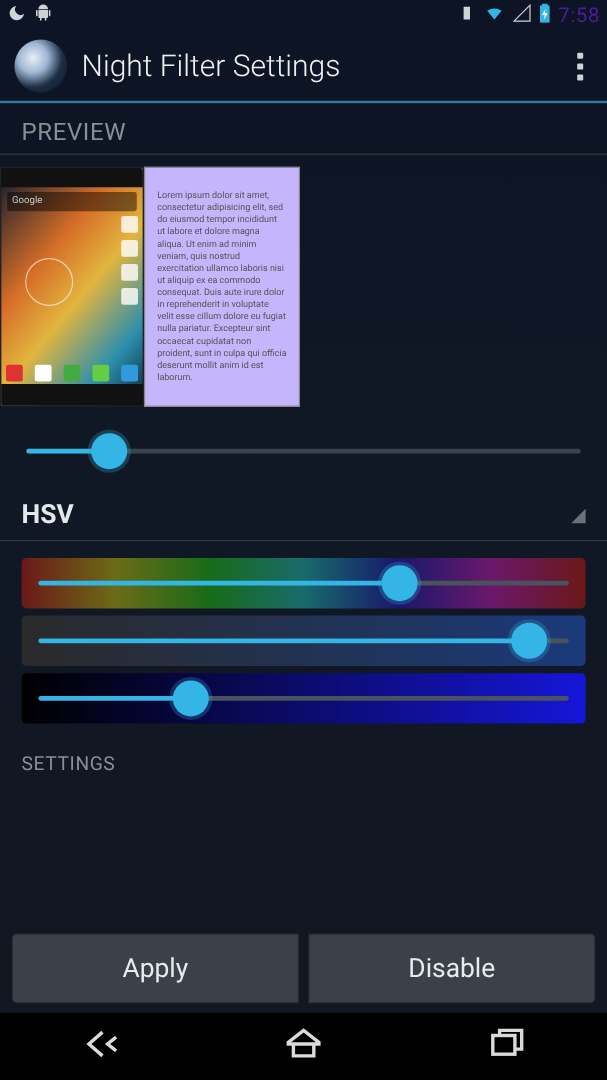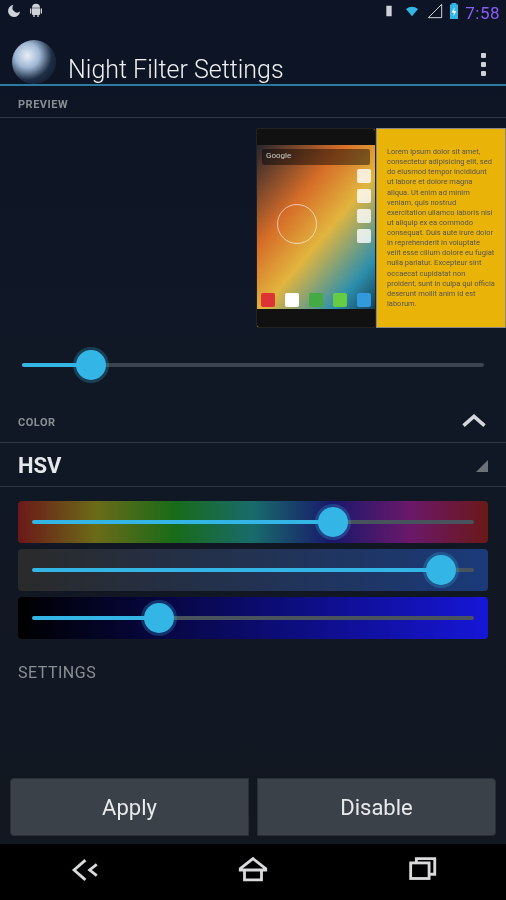--- a/index.html
+++ b/index.html
@@ -3,47 +3,47 @@
 <meta charset="utf-8">
 <style>
 * { margin:0; padding:0; box-sizing:border-box; font-family:Roboto,"Helvetica Neue",Arial,sans-serif; }
 html,body { width:506px; height:900px; overflow:hidden; }
 body { background:linear-gradient(to bottom,#0c1425 0%,#101826 40%,#121720 100%); color:#fff; position:relative; }
 
 
 .status-bar{height:26px;display:flex;align-items:center;padding:0 6px;font-size:16px;color:#cfd3d8}
 .status-left{display:flex;gap:6px;align-items:center}
 .status-right{display:flex;gap:6px;align-items:center;margin-left:auto}
-.status-right .clock{color:#8b5cf6;font-size:17px;letter-spacing:.5px}
-
-
-.action-bar{height:60px;display:flex;align-items:flex-end;padding:0 12px;border-bottom:2px solid #2d79a0}
+.status-right .clock{color:#4c1d95;font-size:17px;letter-spacing:.5px}
+
+
+.action-bar{height:60px;display:flex;align-items:center;padding:0 12px;border-bottom:2px solid #2d79a0}
 .app-icon{width:44px;height:44px;border-radius:22px;background:radial-gradient(circle at 35% 35%,#e8eef5 0%,#9fb8d5 30%,#1e2e45 60%,#0a1220 100%);margin-right:12px}
 .app-title{font-size:25px;font-weight:300;color:#f0f0f0}
 .overflow{margin-left:auto;display:flex;flex-direction:column;gap:4px;padding:8px}
 .overflow span{width:5px;height:5px;background:#cfd3d8;border-radius:1px}
 
 .content{padding:0;position:relative}
 .section-header{padding:12px 18px 6px;border-bottom:1px solid #2d3843;display:flex;align-items:center}
-.section-header .lbl{color:#8a8f93;font-weight:700;font-size:11px;letter-spacing:.5px}
+.section-header .lbl{color:#8a8f93;font-weight:400;font-size:20px;letter-spacing:.5px}
 .section-header .chev{margin-left:auto;color:#d4d8dc;font-size:24px}
 
 
-.preview-wrap{padding:10px 0;display:flex;justify-content:flex-end}
+.preview-wrap{padding:10px 0;display:flex;justify-content:flex-start}
 .preview-box{display:flex;background:#0c1322}
 .phone-preview{width:120px;height:200px;background:linear-gradient(130deg,#0b1a2e 0%,#d66d28 35%,#e2b53e 55%,#2c8fad 80%,#0b2235 100%);position:relative;border:1px solid #222;border-radius:2px}
 .phone-preview::before{content:"";position:absolute;top:0;left:0;right:0;height:16px;background:#111;border-radius:2px 2px 0 0}
 .phone-preview::after{content:"";position:absolute;bottom:0;left:0;right:0;height:18px;background:#111;border-radius:0 0 2px 2px}
 .phone-preview .gg{position:absolute;top:20px;left:5px;right:5px;height:16px;background:rgba(0,0,0,.45);border-radius:2px;font-size:8px;color:#ccc;padding:2px 4px}
 .phone-preview .icons{position:absolute;top:40px;right:4px;display:flex;flex-direction:column;gap:6px}
 .phone-preview .icons .ic{width:14px;height:14px;background:rgba(255,255,255,.8);border-radius:2px}
 .phone-preview .clockw{position:absolute;top:75px;left:20px;width:40px;height:40px;border:1px solid rgba(255,255,255,.6);border-radius:50%}
 .phone-preview .dock{position:absolute;bottom:20px;left:4px;right:4px;display:flex;justify-content:space-between}
 .phone-preview .dock .di{width:14px;height:14px;border-radius:2px}
-.text-preview{width:130px;height:200px;background:#eab308;color:#555;font-size:7.5px;line-height:1.35;padding:18px 10px;border:1px solid #888}
+.text-preview{width:130px;height:200px;background:#c4b5fd;color:#555;font-size:7.5px;line-height:1.35;padding:18px 10px;border:1px solid #888}
 
 
 .slider-row{padding:14px 22px 18px}
 .slider{position:relative;height:26px}
 .track{position:absolute;left:0;right:0;top:50%;height:4px;transform:translateY(-50%);background:#3a444e;border-radius:2px}
 .fill{position:absolute;left:0;top:50%;height:4px;transform:translateY(-50%);background:#33b5e5;border-radius:2px}
 .thumb{position:absolute;top:50%;width:30px;height:30px;border-radius:50%;background:#33b5e5;transform:translate(-50%,-50%);box-shadow:0 0 0 3px rgba(51,181,229,.25)}
 
 
 .color-mode{padding:10px 18px 8px;border-bottom:1px solid #2d3843;display:flex;align-items:center}
@@ -153,28 +153,20 @@
   </div>
 
   <div class="slider-row">
     <div class="slider">
       <div class="track"></div>
       <div class="fill" style="width:15%"></div>
       <div class="thumb" style="left:15%"></div>
     </div>
   </div>
 
-  <div class="section-header">
-    <span class="lbl">COLOR</span>
-    <span class="chev">
-      <svg width="28" height="18" viewBox="0 0 24 14">
-          <path d="M3 11l9-8 9 8" fill="none" stroke="#d4d8dc" stroke-width="3"></path>
-        </svg>
-    </span>
-  </div>
 
   <div class="color-mode">
     <span class="txt">HSV</span>
     <span class="tri"></span>
   </div>
 
   <div class="hsv-sliders">
     <div class="hsv-row">
       <div class="hsv-track hue-bg"></div>
       <div class="hsv-fill" style="width:calc(67% - 14px)"></div>

